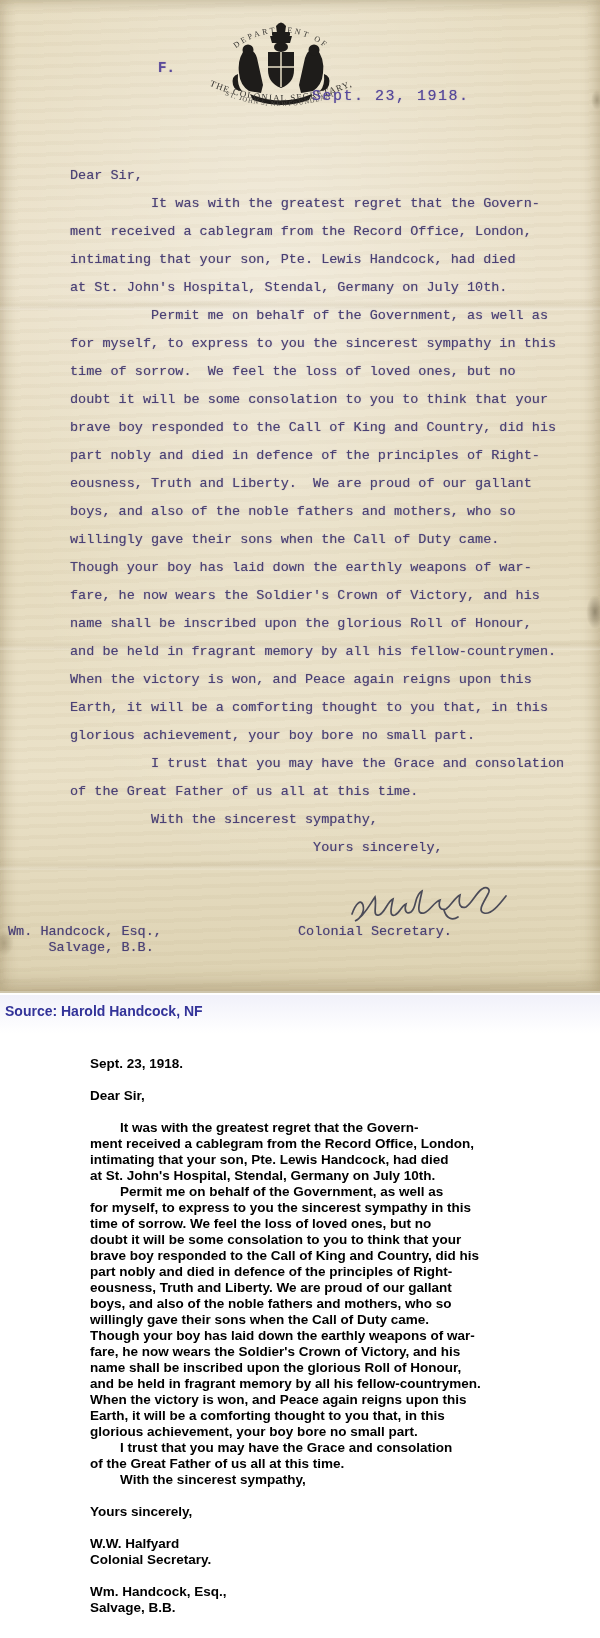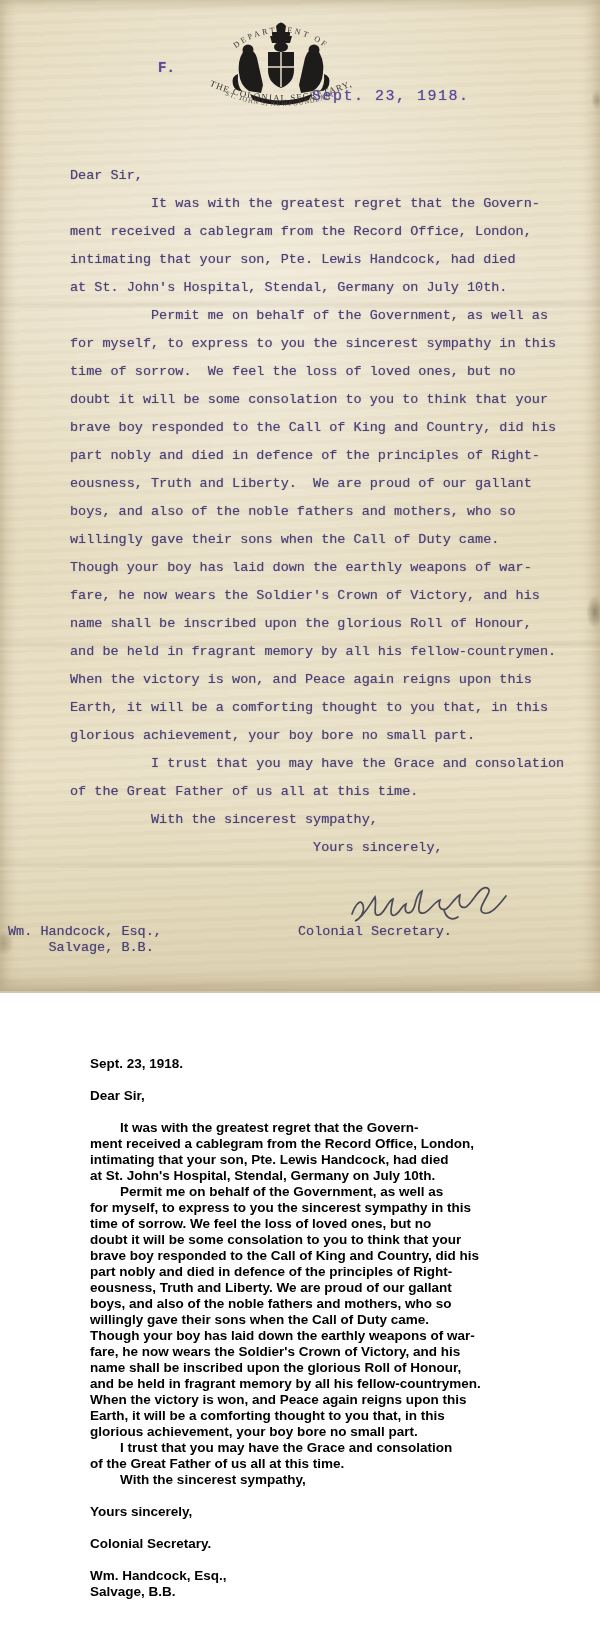--- a/index.html
+++ b/index.html
@@ -108,20 +108,23 @@
         <path d="M 4,38 C 8,27 13,23 15,29 C 17,36 12,43 7,45 C 16,41 22,28 27,21 C 29,30 24,41 31,39 C 37,37 39,26 45,23 C 43,32 41,41 47,39 C 52,37 53,30 58,28 C 56,34 58,39 63,36 C 69,32 66,19 74,15 C 72,26 67,39 76,37 C 82,35 86,26 92,24 C 90,30 92,35 98,33 C 104,29 106,22 112,19 C 110,28 112,33 118,31 C 124,27 128,17 134,13 C 139,10 143,13 140,18 C 136,26 129,35 136,37 C 143,39 151,29 158,20"></path>
         <path d="M 96,34 C 98,42 104,45 110,41"></path>
       </g>
     </svg>
 
     <div id="scan-title" class="tw">Colonial Secretary.</div>
     <div id="scan-addressee" class="tw">Wm. Handcock, Esq.,
      Salvage, B.B.</div>
   </div>
 
+  <div id="source-strip">
+    <div id="source-label">Source: Harold Handcock, NF</div>
+  </div>
 
   <div id="transcription">
       <div class="t-line">Sept. 23, 1918.</div>
       <div class="t-line"></div>
       <div class="t-line">Dear Sir,</div>
       <div class="t-line"></div>
       <div class="t-line">        It was with the greatest regret that the Govern-</div>
       <div class="t-line">ment received a cablegram from the Record Office, London,</div>
       <div class="t-line">intimating that your son, Pte. Lewis Handcock, had died</div>
       <div class="t-line">at St. John's Hospital, Stendal, Germany on July 10th.</div>
@@ -140,19 +143,20 @@
       <div class="t-line">and be held in fragrant memory by all his fellow-countrymen.</div>
       <div class="t-line">When the victory is won, and Peace again reigns upon this</div>
       <div class="t-line">Earth, it will be a comforting thought to you that, in this</div>
       <div class="t-line">glorious achievement, your boy bore no small part.</div>
       <div class="t-line">        I trust that you may have the Grace and consolation</div>
       <div class="t-line">of the Great Father of us all at this time.</div>
       <div class="t-line">        With the sincerest sympathy,</div>
       <div class="t-line"></div>
       <div class="t-line">Yours sincerely,</div>
       <div class="t-line"></div>
+      <div class="t-line">W.W. Halfyard</div>
       <div class="t-line">Colonial Secretary.</div>
       <div class="t-line"></div>
       <div class="t-line">Wm. Handcock, Esq.,</div>
       <div class="t-line">Salvage, B.B.</div>
     </div>
 
 </div>
 
 </body></html>

